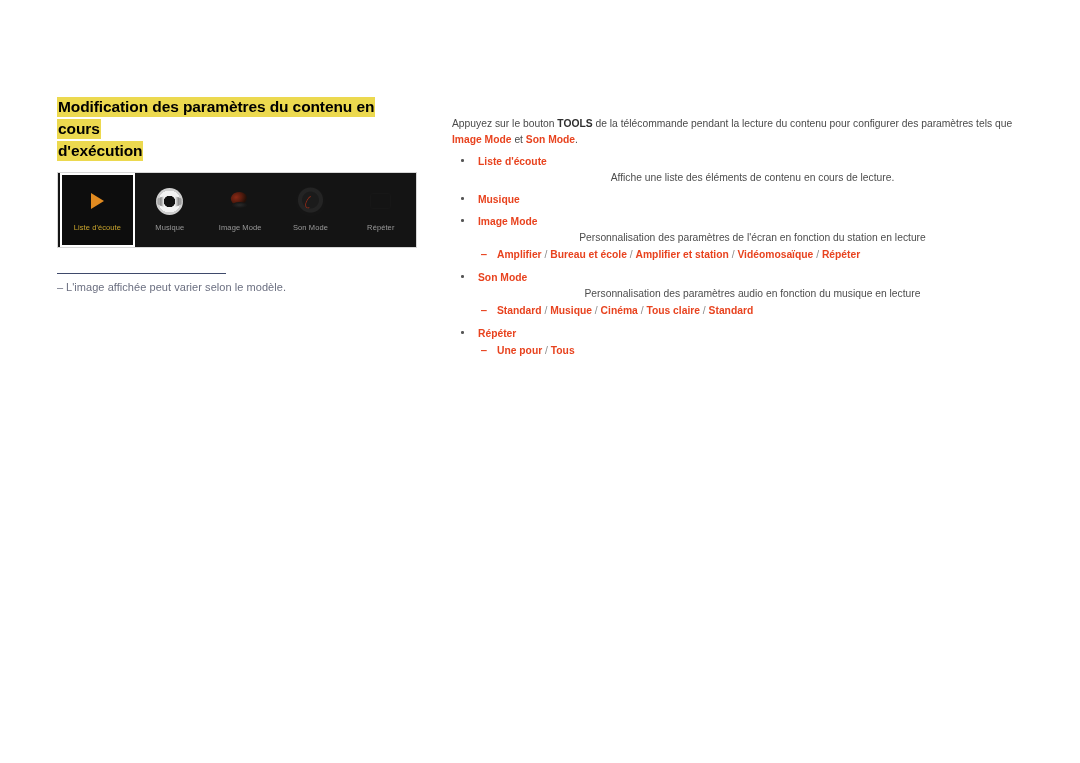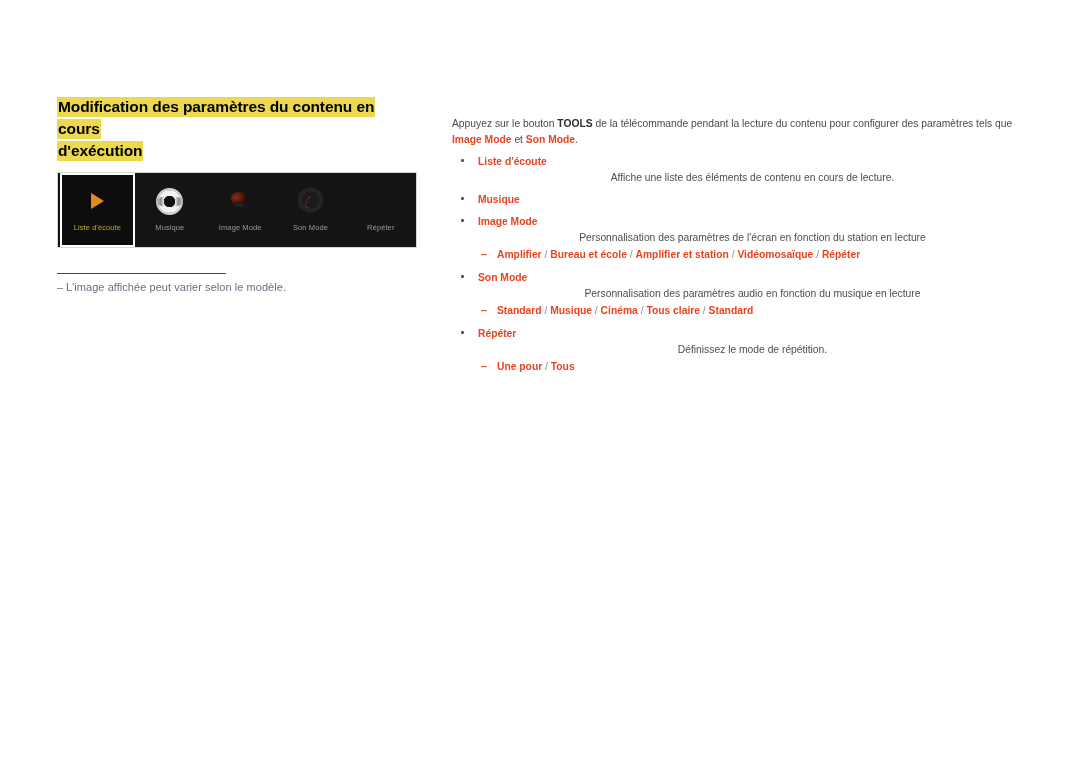--- a/index.html
+++ b/index.html
@@ -351,20 +351,19 @@
       <span class="sub-dash">‒</span>
       <span><span>Standard</span><span class="sep"> / </span><span>Musique</span><span class="sep"> / </span><span>Cinéma</span><span class="sep"> / </span><span>Tous claire</span><span class="sep"> / </span><span>Standard</span></span>
     </div>
   </div>
 
   <div class="bullet-block">
     <div class="bullet-row">
       <span class="bullet-dot"></span>
       <span class="bullet-title">Répéter</span>
     </div>
-    <div class="bullet-desc">Définissez le mode de répétition.</div>
     <div class="sub-row">
       <span class="sub-dash">‒</span>
       <span><span>Une pour</span><span class="sep"> / </span><span>Tous</span></span>
     </div>
   </div>
 
 </div>
 
 </body></html>

